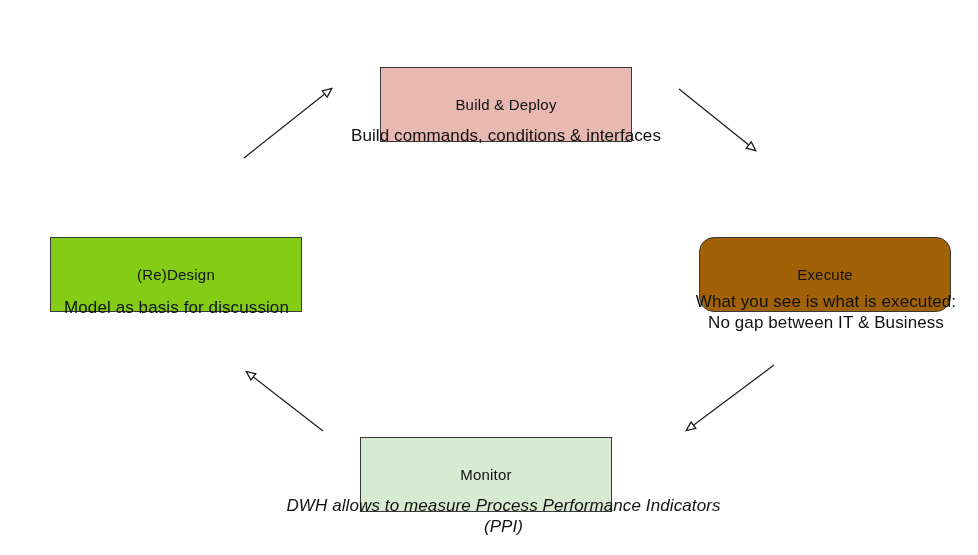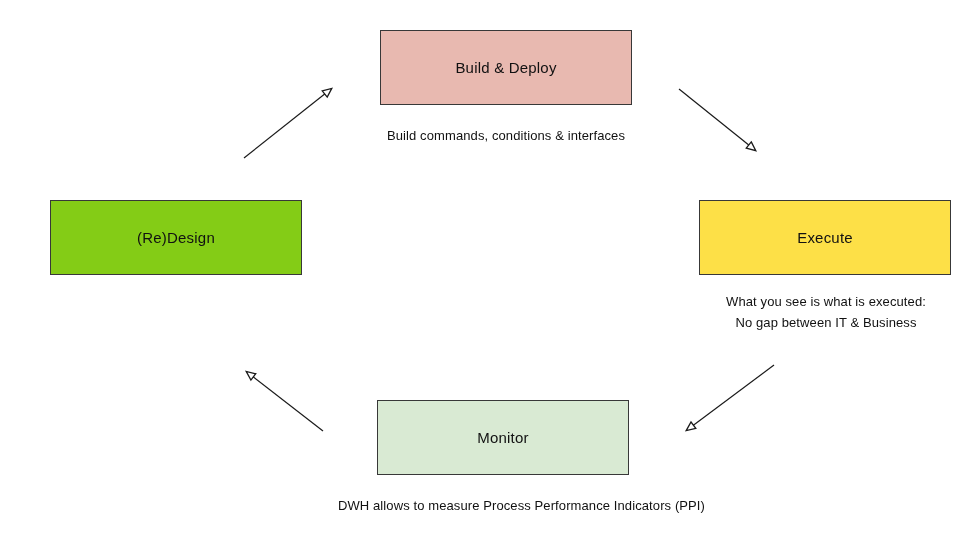--- a/index.html
+++ b/index.html
@@ -20,37 +20,38 @@
     width: 252px;
     height: 75px;
     box-sizing: border-box;
     border: 1.6px solid #383838;
     display: flex;
     align-items: center;
     justify-content: center;
     font-size: 15px;
     color: #111111;
     letter-spacing: 0.2px;
+    margin-top: 37px;
   }
   .node-build    { left: 380px; top: 30px;  }
   .node-execute  { left: 699px; top: 200px; }
-  .node-monitor  { left: 377px; top: 400px; }
+  .node-monitor  { left: 360px; top: 400px; }
   .node-redesign { left: 50px;  top: 200px; }
 
   .caption {
     position: absolute;
-    font-size: 13px;
+    font-size: 17px;
     line-height: 21px;
     text-align: center;
     color: #111111;
     letter-spacing: 0.1px;
   }
   .caption-build    { left: 305px; top: 125px; width: 402px; }
   .caption-execute  { left: 650px; top: 291px; width: 352px; }
-  .caption-monitor  { left: 294px; top: 495px; width: 455px; }
+  .caption-monitor  { left: 276px; top: 495px; width: 455px; font-style: italic; }
   .caption-redesign { left: 0px;   top: 297px; width: 353px; }
 
   .arrows-layer {
     position: absolute;
     left: 0; top: 0;
     width: 978px;
     height: 555px;
     pointer-events: none;
   }
 </style>
@@ -71,34 +72,35 @@
     <line x1="323" y1="431" x2="247" y2="372" stroke="#1a1a1a" stroke-width="1.2" marker-end="url(#openArrow)"></line>
   </svg>
 
   <div class="node node-build" style="background-color: rgb(232, 185, 176);">
     <span>Build &amp; Deploy</span>
   </div>
   <div class="caption caption-build">
     <div>Build commands, conditions &amp; interfaces</div>
   </div>
 
-  <div class="node node-execute" style="background-color: #fde047;">
+  <div class="node node-execute" style="background-color: #a16207; border-radius: 15px;">
     <span>Execute</span>
   </div>
   <div class="caption caption-execute">
     <div>What you see is what is executed:</div>
     <div>No gap between IT &amp; Business</div>
   </div>
 
   <div class="node node-monitor" style="background-color: rgb(217, 234, 211);">
     <span>Monitor</span>
   </div>
   <div class="caption caption-monitor">
     <div>DWH allows to measure Process Performance Indicators (PPI)</div>
   </div>
 
   <div class="node node-redesign" style="background-color: #84cc16;">
     <span>(Re)Design</span>
   </div>
   <div class="caption caption-redesign">
+    <div>Model as basis for discussion</div>
   </div>
 
 </div>
 
 </body></html>

